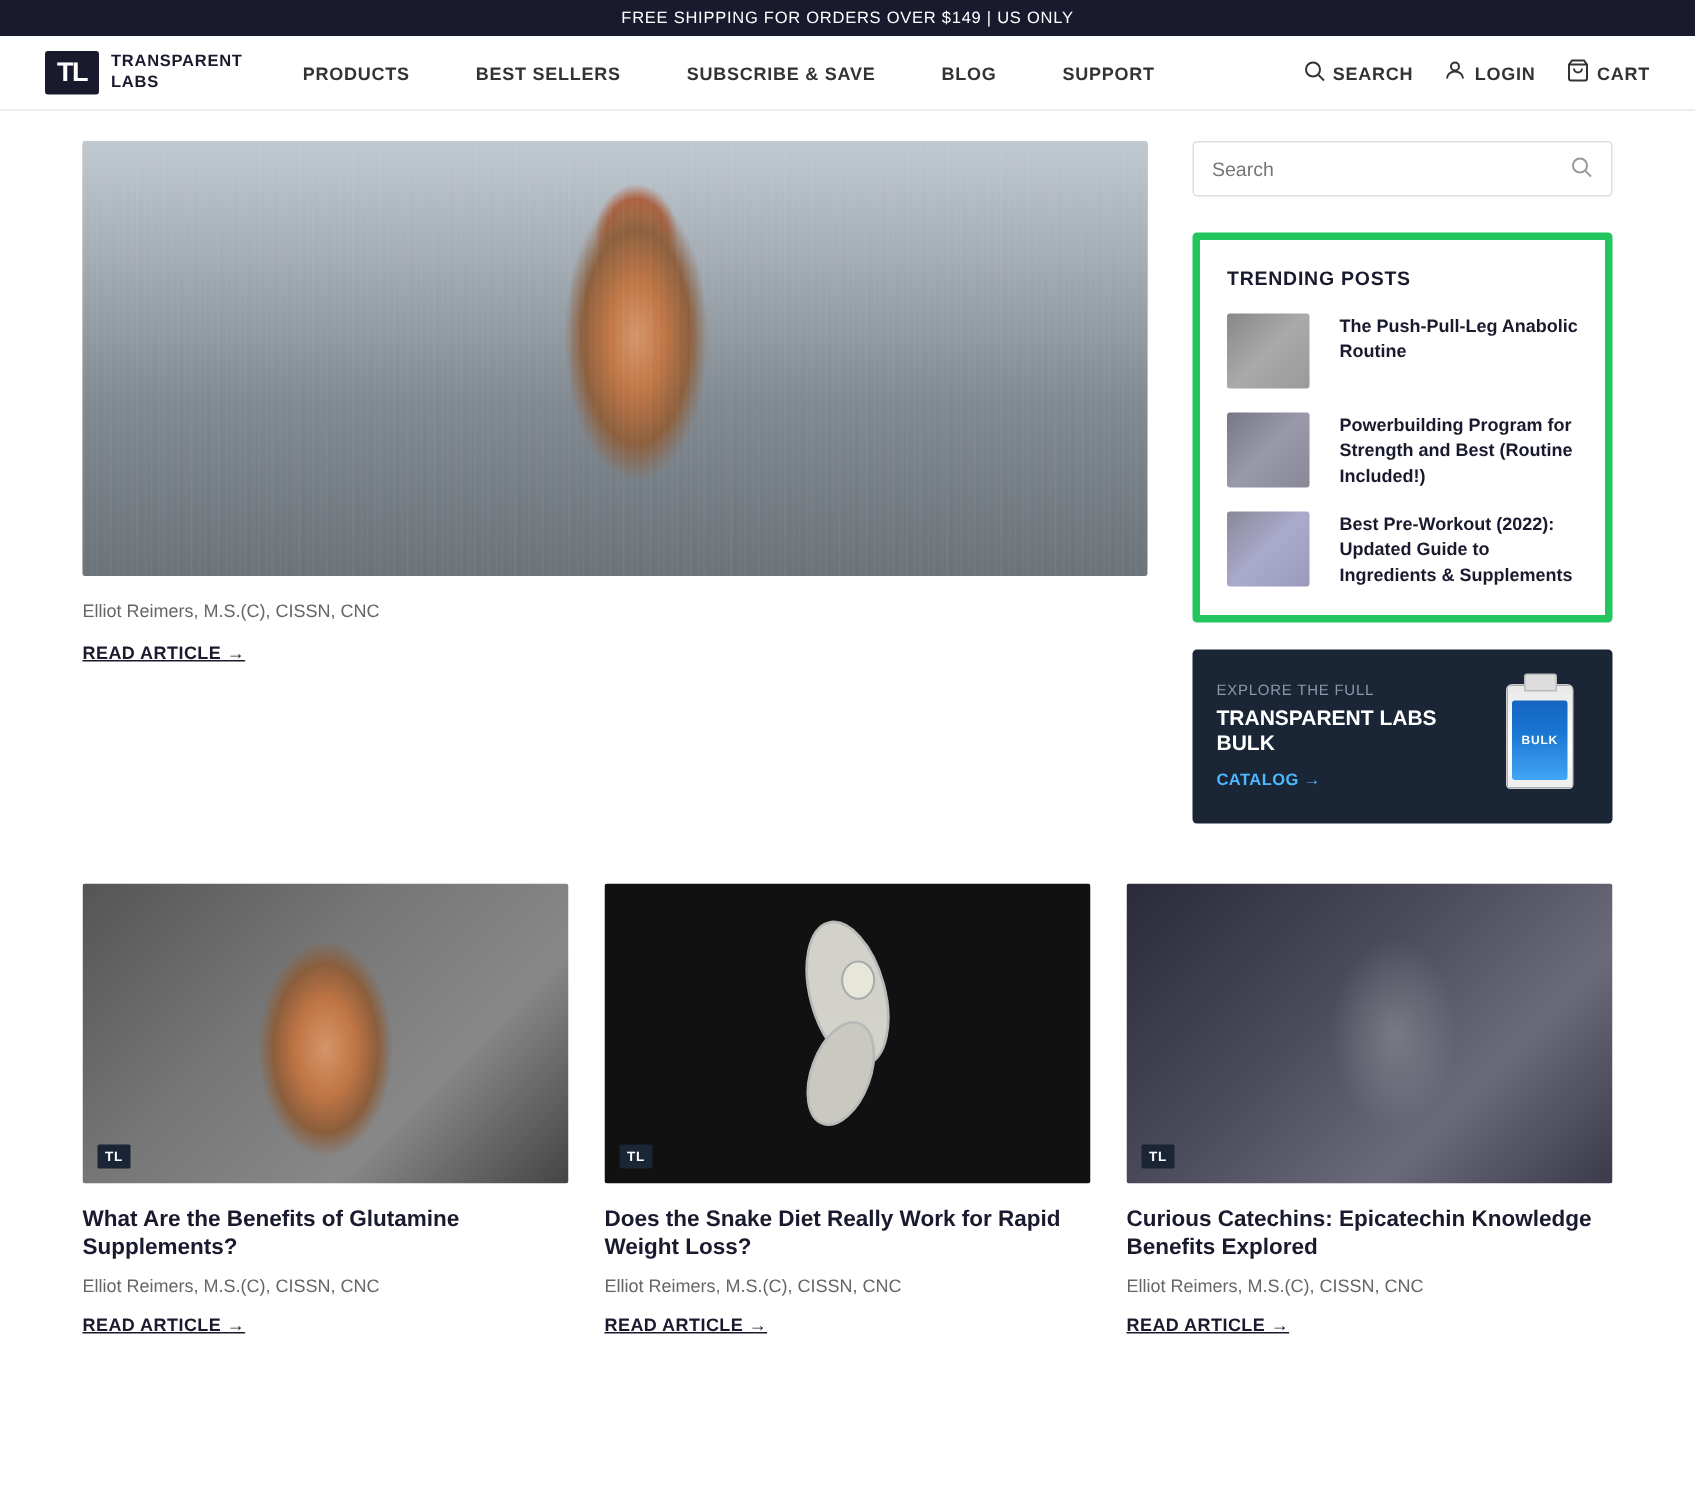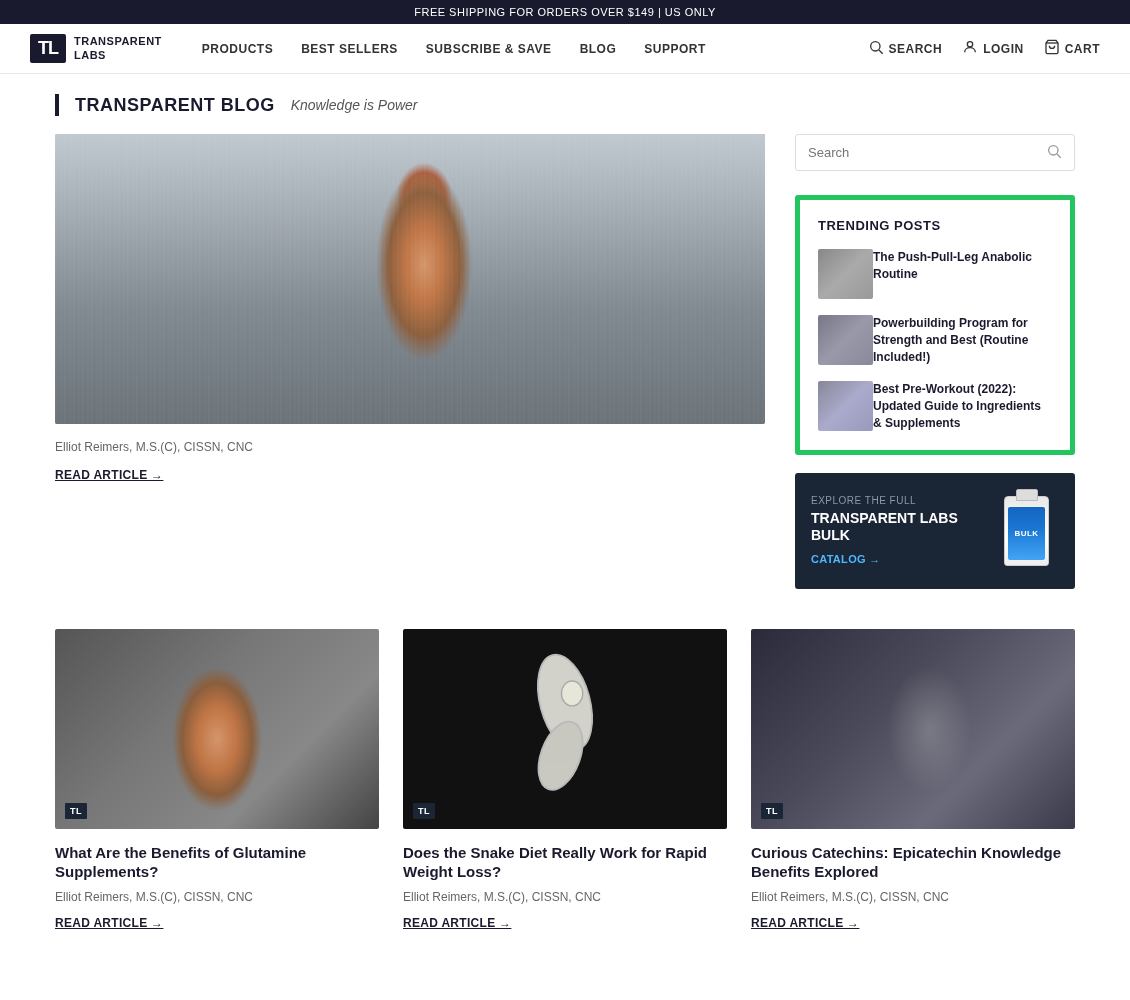--- a/index.html
+++ b/index.html
@@ -42,21 +42,21 @@
     .logo-text {
       font-size: 11px;
       font-weight: 700;
       color: #1a1a2e;
       line-height: 1.2;
       text-transform: uppercase;
       letter-spacing: 0.5px;
     }
     .nav-links {
       display: flex;
-      gap: 28px;
+      gap: 44px;
       flex: 1;
     }
     .nav-link {
       font-size: 12px;
       font-weight: 600;
       color: #333;
       text-decoration: none;
       letter-spacing: 0.5px;
       text-transform: uppercase;
     }
@@ -208,21 +208,21 @@
     .trending-title {
       font-size: 13px;
       font-weight: 800;
       color: #1a1a2e;
       text-transform: uppercase;
       letter-spacing: 0.5px;
       margin-bottom: 16px;
     }
     .trending-item {
       display: flex;
-      gap: 0;
+      gap: 20px;
       align-items: flex-start;
       margin-bottom: 16px;
     }
     .trending-item:last-child { margin-bottom: 0; }
     .trending-thumb {
       width: 55px;
       height: 50px;
       border-radius: 2px;
       flex-shrink: 0;
       overflow: hidden;
@@ -425,25 +425,20 @@
             <line x1="3" y1="6" x2="21" y2="6"></line>
             <path d="M16 10a4 4 0 01-8 0"></path>
           </svg></span>
         <span>CART</span>
       </a>
     </div>
   </nav>
 
 <div class="main">
 
-  <div class="blog-header">
-    <div class="blog-header-bar"></div>
-    <span class="blog-title-text">TRANSPARENT BLOG</span>
-    <span class="blog-subtitle">Knowledge is Power</span>
-  </div>
 
   <div class="content-grid">
 
     <div class="featured-article">
       <div class="featured-img">
         <div class="featured-img-person"></div>
       </div>
       <p class="author-name">Elliot Reimers, M.S.(C), CISSN, CNC</p>
       <a class="read-article-link" href="#">READ ARTICLE →</a>
     </div>

